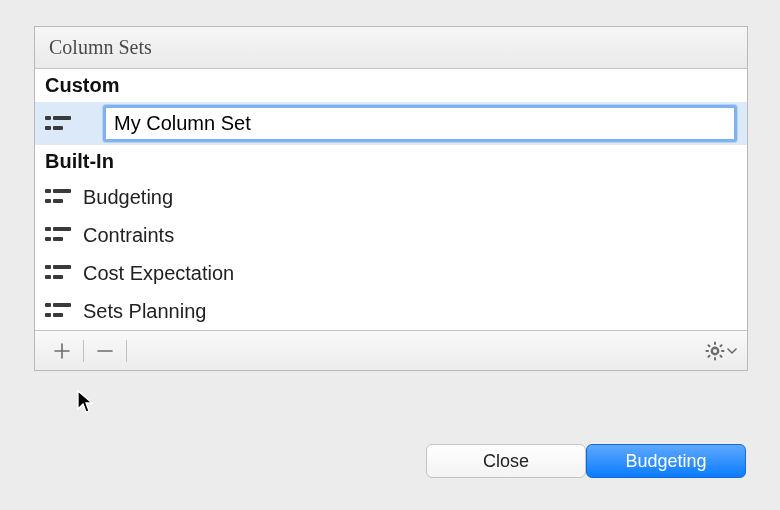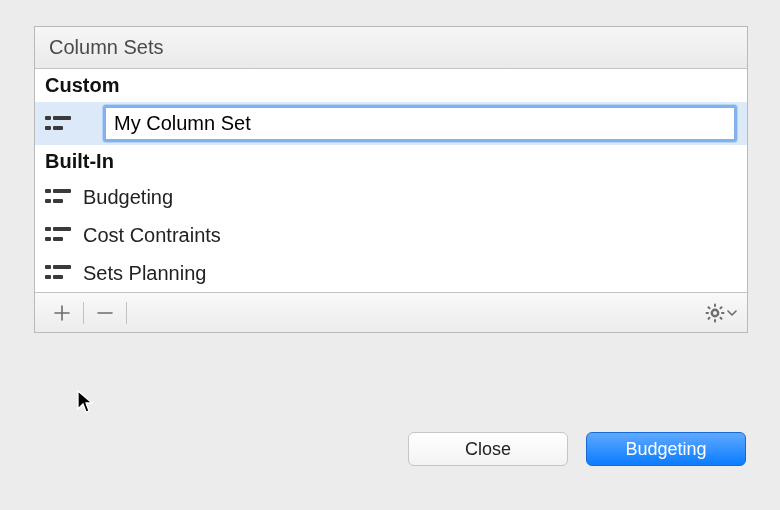--- a/index.html
+++ b/index.html
@@ -21,20 +21,21 @@
       width: 714px;
       background: #fff;
       border: 1px solid #b9b9b9;
     }
     .panel-header {
       background: linear-gradient(#f6f6f6, #eaeaea);
       border-bottom: 1px solid #c4c4c4;
       padding: 9px 14px;
       font-size: 20px;
       color: #4a4a4a;
+      font-family: Liberation Serif, serif;
     }
     .section-header {
       font-weight: 700;
       color: #111;
       font-size: 20px;
       padding: 5px 2px 5px 10px;
       background: #fff;
     }
     .row {
       display: flex;
@@ -100,23 +101,22 @@
     }
     .gear-btn {
       display: flex;
       align-items: center;
       color: #6c6c6c;
       gap: 2px;
     }
     .button-row {
       position: absolute;
       right: 34px;
-      top: 432px;
-      display: flex;
-      gap: 18px;
+      top: 444px;
+      display: flex;
     }
     .btn {
       width: 160px;
       height: 34px;
       border-radius: 6px;
       font-size: 18px;
       font-family: inherit;
       border: 1px solid #c5c5c5;
       background: linear-gradient(#ffffff, #f3f3f3);
       color: #222;
@@ -166,33 +166,46 @@
           <rect x="0" y="0" width="6" height="4" rx="1"></rect>
           <rect x="8" y="0" width="18" height="4" rx="1"></rect>
           <rect x="0" y="10" width="6" height="4" rx="1"></rect>
           <rect x="8" y="10" width="10" height="4" rx="1"></rect>
         </g>
       </svg>
     </span>
     <span class="row-label">Budgeting</span>
   </div>
 
-
-  <div class="row">
-    <span class="col-icon">
-      <svg width="26" height="16" viewBox="0 0 26 16">
-        <g fill="#3a3a3a">
-          <rect x="0" y="0" width="6" height="4" rx="1"></rect>
-          <rect x="8" y="0" width="18" height="4" rx="1"></rect>
-          <rect x="0" y="10" width="6" height="4" rx="1"></rect>
-          <rect x="8" y="10" width="10" height="4" rx="1"></rect>
-        </g>
-      </svg>
-    </span>
-    <span class="row-label">Cost Contraints</span>
+  <div class="row">
+    <span class="col-icon">
+      <svg width="26" height="16" viewBox="0 0 26 16">
+        <g fill="#3a3a3a">
+          <rect x="0" y="0" width="6" height="4" rx="1"></rect>
+          <rect x="8" y="0" width="18" height="4" rx="1"></rect>
+          <rect x="0" y="10" width="6" height="4" rx="1"></rect>
+          <rect x="8" y="10" width="10" height="4" rx="1"></rect>
+        </g>
+      </svg>
+    </span>
+    <span class="row-label">Contraints</span>
+  </div>
+
+  <div class="row">
+    <span class="col-icon">
+      <svg width="26" height="16" viewBox="0 0 26 16">
+        <g fill="#3a3a3a">
+          <rect x="0" y="0" width="6" height="4" rx="1"></rect>
+          <rect x="8" y="0" width="18" height="4" rx="1"></rect>
+          <rect x="0" y="10" width="6" height="4" rx="1"></rect>
+          <rect x="8" y="10" width="10" height="4" rx="1"></rect>
+        </g>
+      </svg>
+    </span>
+    <span class="row-label">Cost Expectation</span>
   </div>
 
   <div class="row">
     <span class="col-icon">
       <svg width="26" height="16" viewBox="0 0 26 16">
         <g fill="#3a3a3a">
           <rect x="0" y="0" width="6" height="4" rx="1"></rect>
           <rect x="8" y="0" width="18" height="4" rx="1"></rect>
           <rect x="0" y="10" width="6" height="4" rx="1"></rect>
           <rect x="8" y="10" width="10" height="4" rx="1"></rect>

